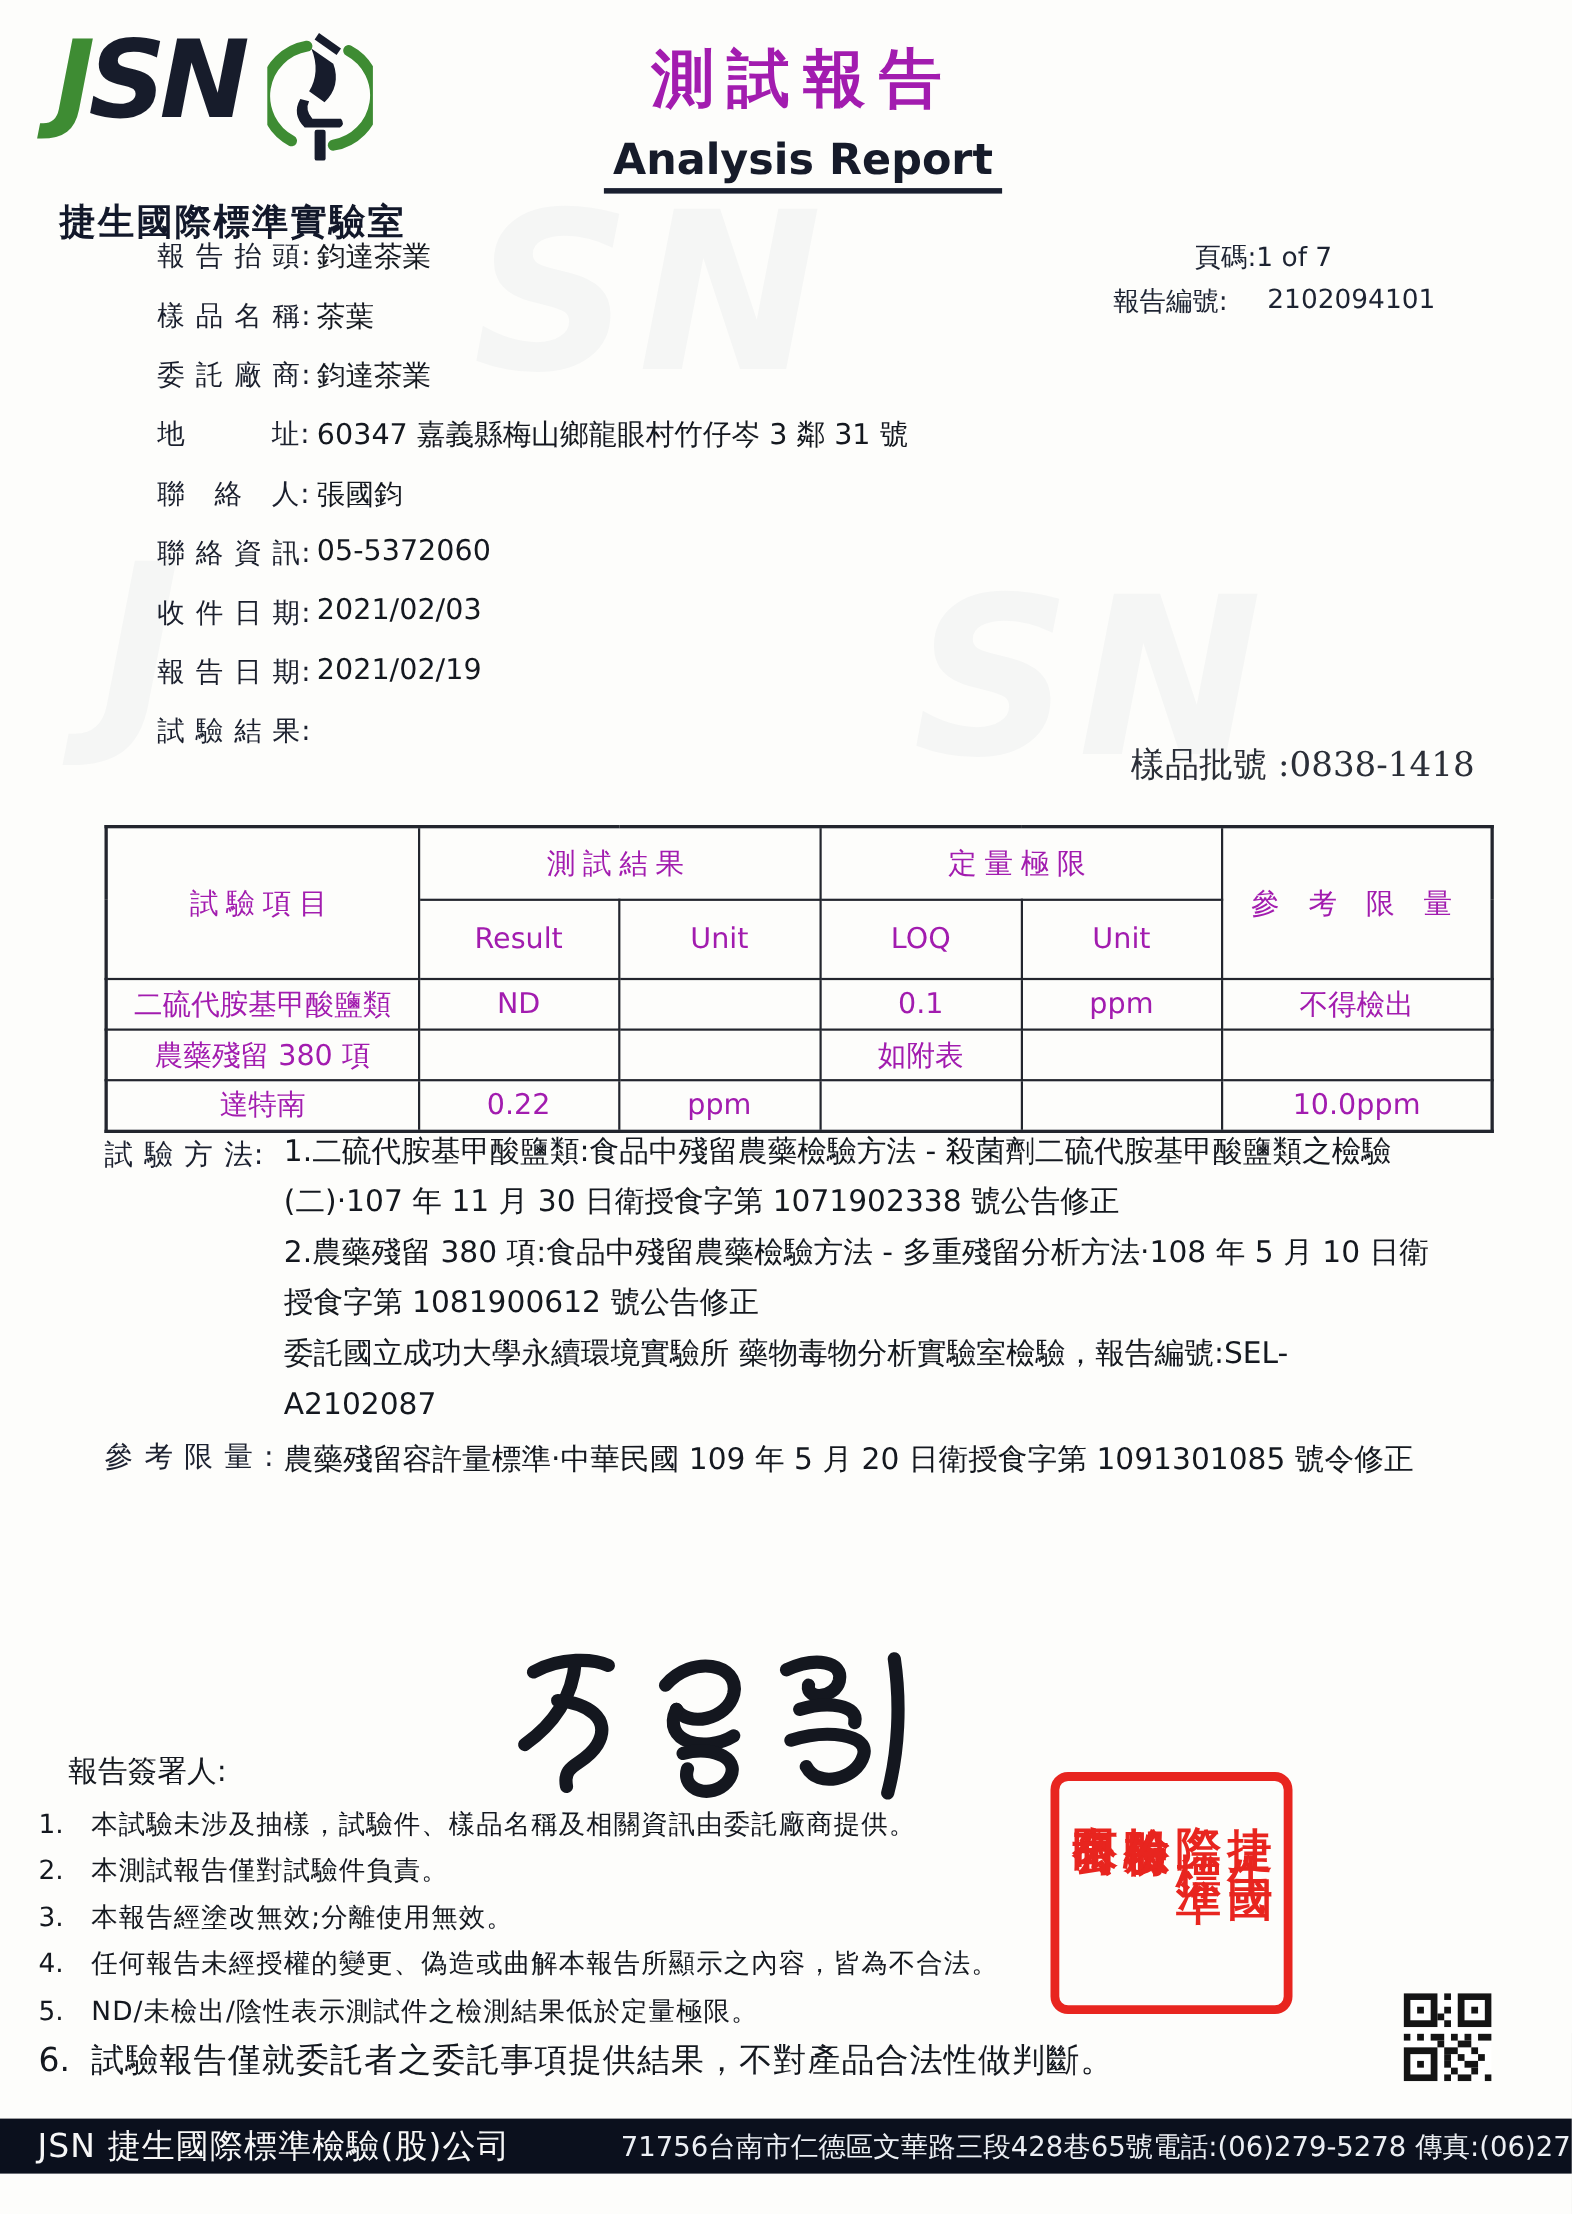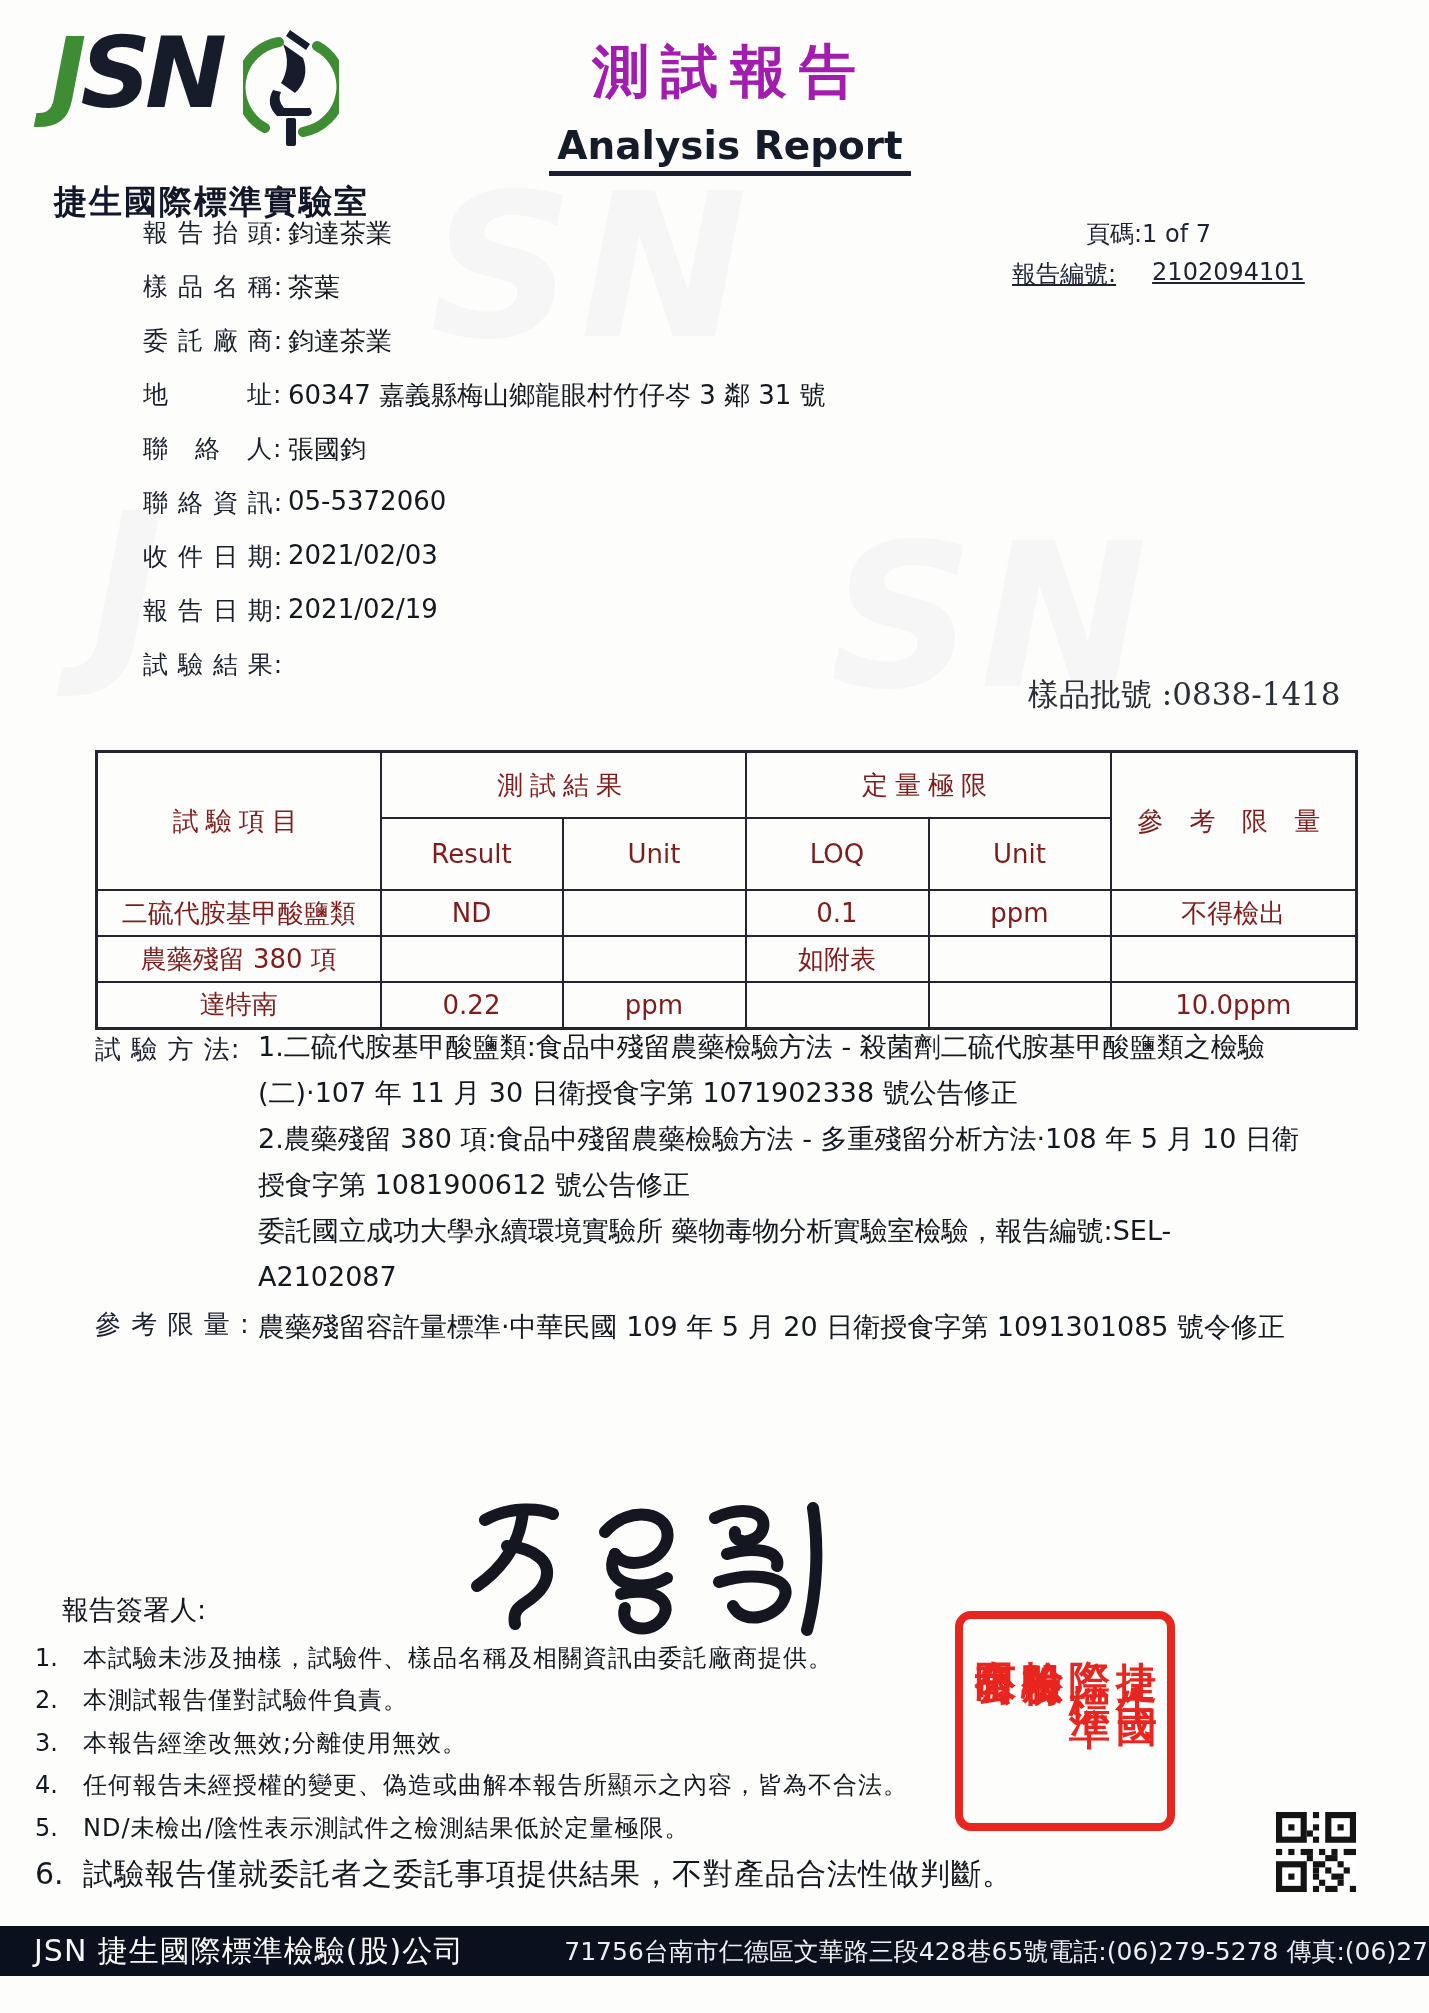--- a/index.html
+++ b/index.html
@@ -20,33 +20,33 @@
   .emblem{position:absolute; left:243px; top:28px; width:96px; height:122px;}
   .lab-name{position:absolute; left:54px; top:180px; font-size:33px; font-weight:800;
       letter-spacing:2px; color:#12182a;}
   .title-wrap{position:absolute; left:430px; top:34px; width:600px; text-align:center;}
   .title-zh{font-size:57px; font-weight:800; letter-spacing:12px; color:#a21caf;}
   .title-en{display:inline-block; margin-top:12px; font-size:39px; font-weight:700;
       color:#161b2a; border-bottom:5px solid #1a2030; padding:0 8px 3px 8px; letter-spacing:0;}
   
   .meta{position:absolute; left:1012px; top:218px; width:360px; font-size:24px; color:#1d2332;}
   .meta-page{margin-left:74px;}
-  .meta-report{display:flex; gap:36px; margin-top:8px;text-decoration:underline;}
+  .meta-report{display:flex; gap:36px; margin-top:8px;}
   
   .fields{position:absolute; left:95px; top:216px; width:900px;}
   .field-row{position:relative; height:54px;margin-left:48px;}
   .f-label{position:absolute; left:0; top:0; font-size:25px; letter-spacing:1px; color:#1b202e;}
   .f-value{position:absolute; left:145px; top:0; font-size:26px; color:#14181f; white-space:nowrap;text-align:right;}
   .batch{position:absolute; left:1028px; top:674px; font-family:"DejaVu Serif","Liberation Serif",serif;
       font-size:31px; color:#2b2f38; white-space:nowrap;}
   
   table.results{position:absolute; left:95px; top:750px; width:1260px; border-collapse:collapse;
       table-layout:fixed; border:3px solid #23262e;}
   table.results th, table.results td{border:2px solid #23262e; font-weight:400;
-      font-size:26px; color:#7f1d1d; text-align:center; vertical-align:middle; padding:0;}
+      font-size:26px; color:#a21caf; text-align:center; vertical-align:middle; padding:0;}
   th.h-item{ text-align:left; vertical-align:top; padding:16px 0 0 12px; letter-spacing:7px; height:64px;}
   th.h-group{letter-spacing:7px; height:64px;}
   th.h-ref{letter-spacing:9px;}
   th.h-sub{height:70px; font-size:27px;}
   td.c-item{text-align:left; padding-left:12px;}
   tr.body-row{height:46px;}
   
   .methods-label{position:absolute; left:95px; top:1032px; font-size:26px; letter-spacing:1px;}
   .methods{position:absolute; left:258px; top:1024px; width:1105px;}
   .m-line{height:46px; line-height:46px; font-size:27px; color:#14181f; white-space:nowrap;}

